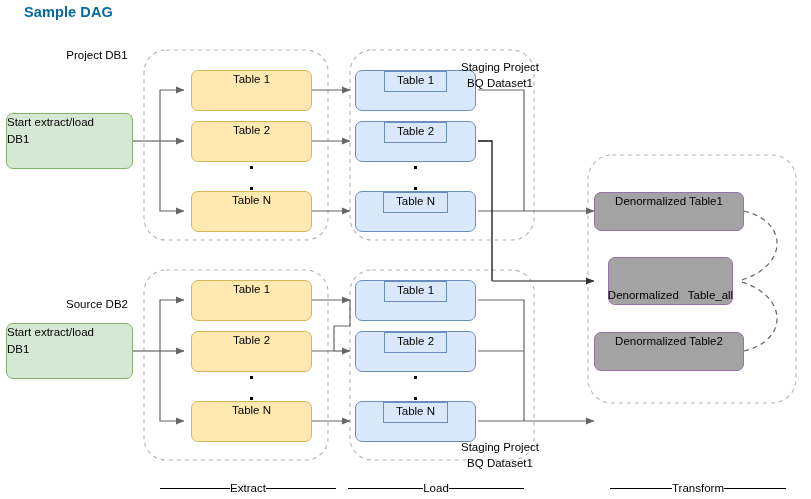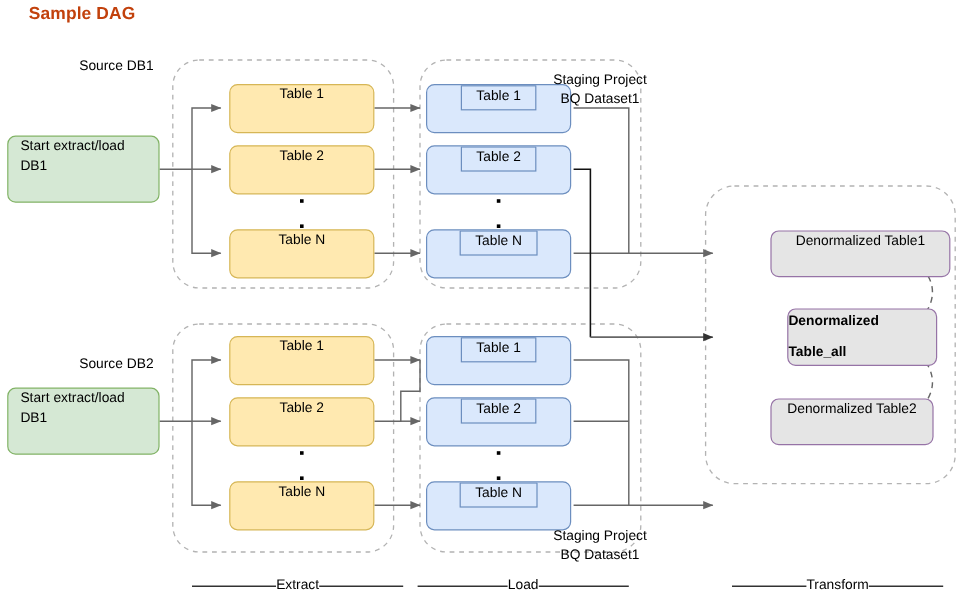--- a/index.html
+++ b/index.html
@@ -26,58 +26,56 @@
     width: 811px;
     height: 499px;
     pointer-events: none;
   }
   .title {
     position: absolute;
     left: 24px;
     top: 4px;
     font-size: 14.5px;
     font-weight: bold;
-    color: #c2410c;
+    color: #0369a1;
     letter-spacing: 0.1px;
   }
   .node {
     position: absolute;
     box-sizing: border-box;
     border-radius: 7px;
     display: flex;
     align-items: flex-start;
     font-size: 11.5px;
     color: #000000;
     line-height: 1.45;
   }
   .node.center {
     justify-content: center;
     text-align: center;
   }
   .node.leftpad {
     justify-content: flex-start;
-    padding-left: 10px;
     text-align: left;
   }
   .green {
     background: #d5e8d4;
     border: 1.3px solid #82b366;
   }
   .yellow {
     background: #ffe9b0;
     border: 1.3px solid #d6b656;
   }
   .blue {
     background: #dae8fc;
     border: 1.3px solid #6c8ebf;
   }
   .purple {
-    background: #e5e5e5;
+    background: #a3a3a3;
     border: 1.3px solid #9673a6;
-    margin-left: 48px;
   }
   .inner-rect {
     box-sizing: border-box;
     border: 1.2px solid #6c8ebf;
     background: #dae8fc;
     padding: 2px 12px 3px 12px;
     font-size: 11.5px;
     color: #000;
     line-height: 1.2;
   }
@@ -118,25 +116,24 @@
     flex: 1 1 auto;
     height: 0;
     border-top: 1.1px solid #000000;
   }
   .phase .txt {
     flex: 0 0 auto;
     padding: 0 0px;
   }
   .two-line {
     display: flex;
-    flex-direction: column;
-    align-items: flex-start;
+    flex-direction: row;
+    align-items: flex-end;
     justify-content: center;
     gap: 9px;
-    font-weight: bold;
   }
 </style>
 </head>
 <body>
 
 <div id="stage">
 
   <div class="title">Sample DAG</div>
 
   <svg id="wires" viewBox="0 0 811 499">
@@ -203,21 +200,21 @@
     <g fill="none" stroke="#666666" stroke-width="1.2">
       <path d="M478,351 L524,351"></path>
     </g>
 
     <g fill="none" stroke="#666666" stroke-width="1.2" stroke-dasharray="5 4">
       <path d="M744,211 C790,222 788,268 738,281"></path>
       <path d="M744,351 C790,340 788,294 738,281"></path>
     </g>
   </svg>
 
-  <div class="grp-label center" style="left:42px; top:48px; width:110px;">Source DB1</div>
+  <div class="grp-label center" style="left:42px; top:48px; width:110px;">Project DB1</div>
 
   <div class="node green leftpad" style="left:6px; top:113px; width:127px; height:56px;">
     <span style="white-space:pre-line;">Start extract/load
 DB1</span>
   </div>
 
   <div class="node yellow center" style="left:191px; top:70px; width:121px; height:41px;">
     <span>Table 1</span>
   </div>
   <div class="node yellow center" style="left:191px; top:121px; width:121px; height:41px;">
@@ -289,21 +286,21 @@
 
   <div class="node purple center" style="left:594px; top:192px; width:150px; height:39px;">
     <span>Denormalized Table1</span>
   </div>
 
   <div class="node purple center two-line" style="left:608px; top:257px; width:125px; height:48px;">
     <span>Denormalized</span>
     <span>Table_all</span>
   </div>
 
-  <div class="node purple center" style="left:594px; top:332px; width:136px; height:39px;">
+  <div class="node purple center" style="left:594px; top:332px; width:150px; height:39px;">
     <span>Denormalized Table2</span>
   </div>
 
   <div class="phase" style="left:160px; top:482px; width:176px;">
     <span class="bar"></span>
     <span class="txt">Extract</span>
     <span class="bar"></span>
   </div>
 
   <div class="phase" style="left:610px; top:482px; width:176px;">

